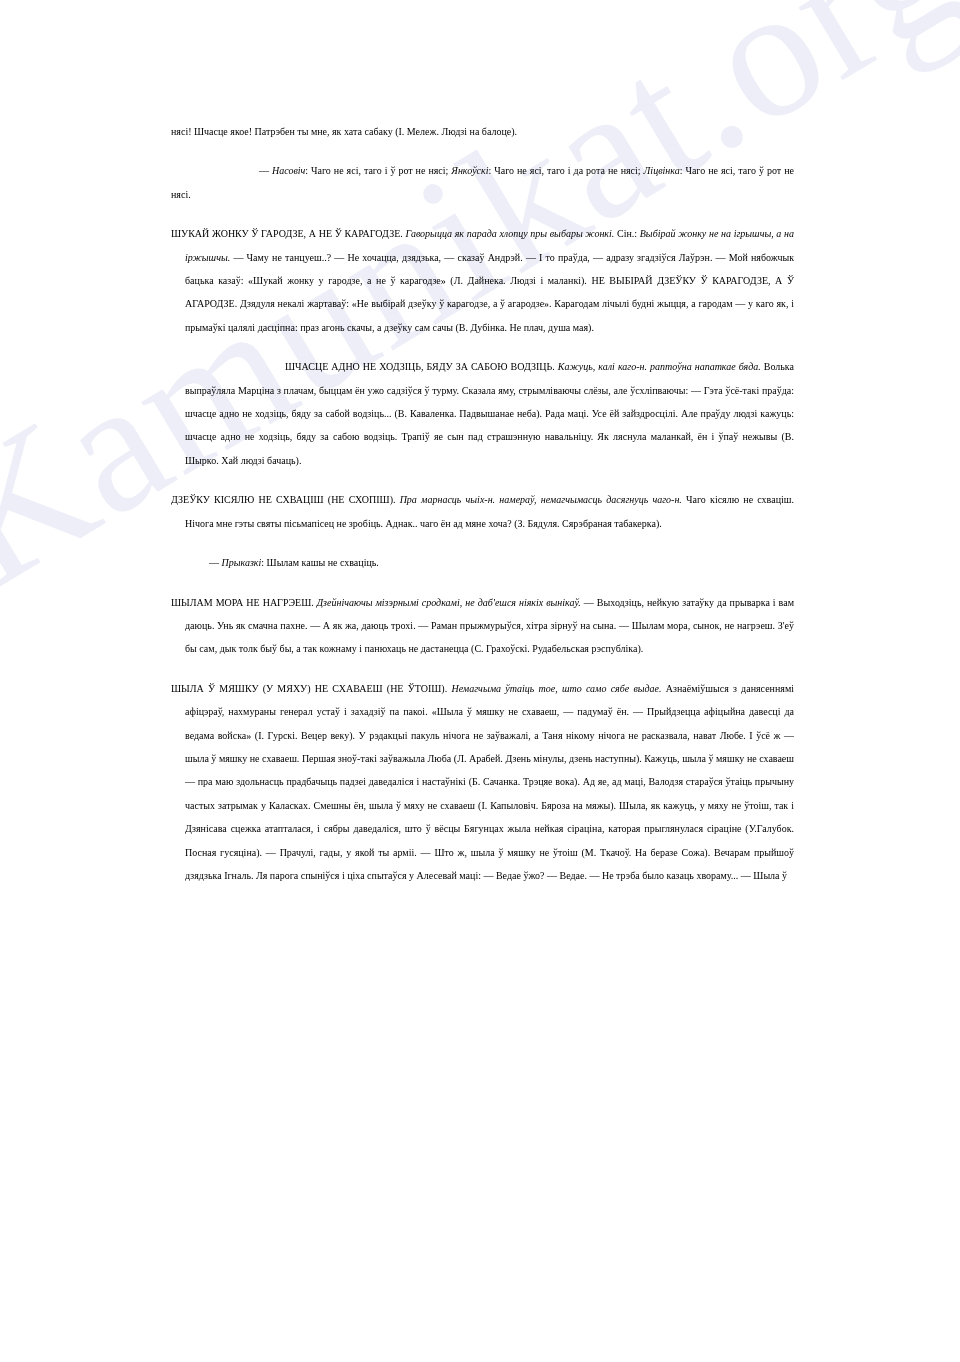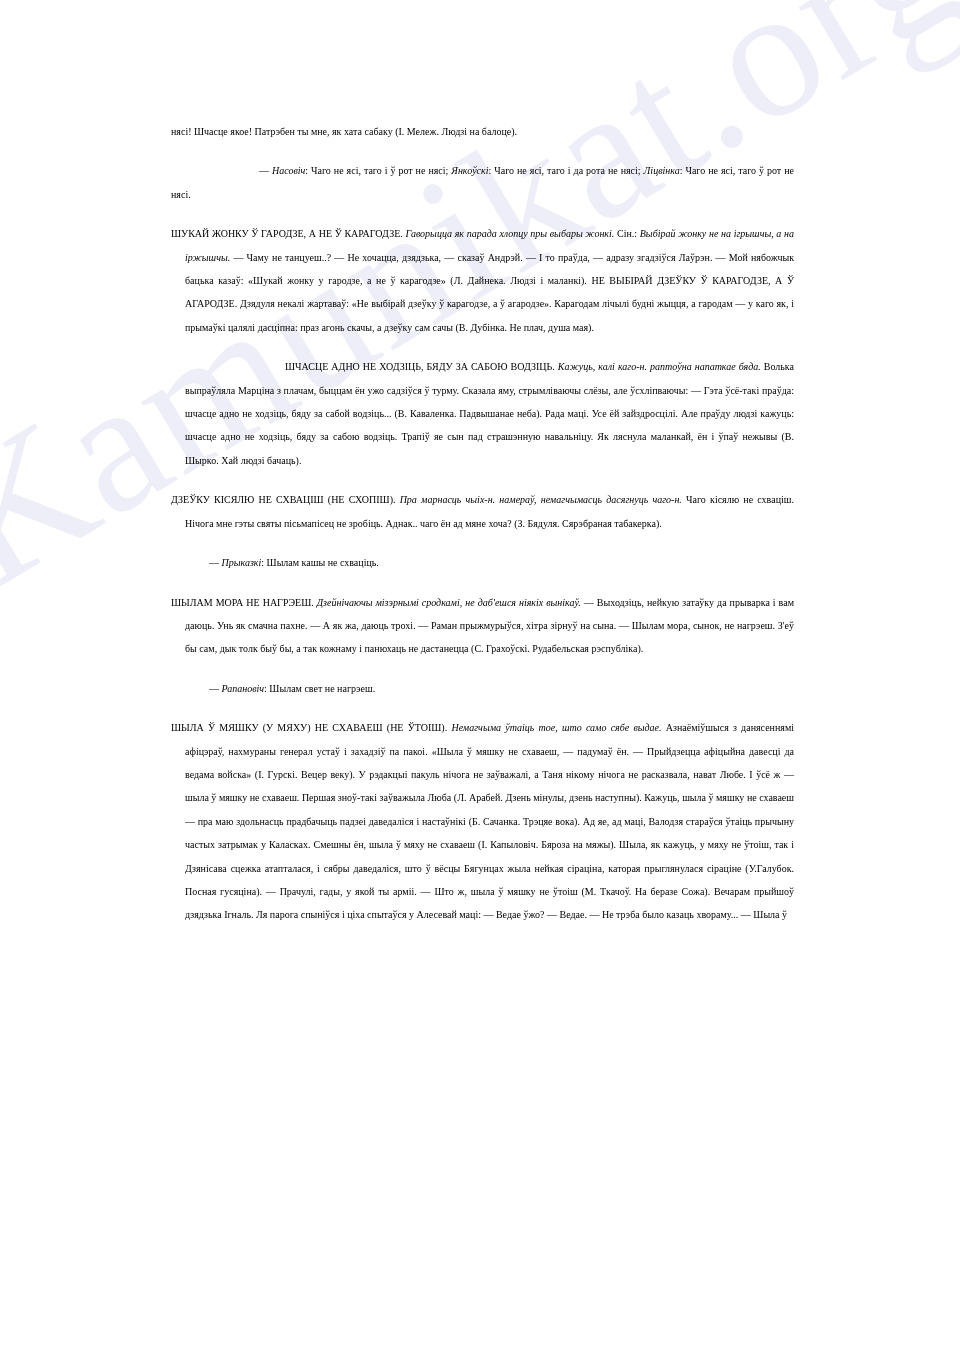--- a/index.html
+++ b/index.html
@@ -110,20 +110,19 @@
 
 
     <p class="block entry-indent"><span class="caps">ШЧАСЦЕ АДНО НЕ ХОДЗІЦЬ, БЯДУ ЗА САБОЮ ВОДЗІЦЬ.</span><span class="it"> Кажуць, калі каго-н. раптоўна напаткае бяда.</span><span> Волька выпраўляла Марціна з плачам, быццам ён ужо садзіўся ў турму. Сказала яму, стрымліваючы слёзы, але ўсхліпваючы: — Гэта ўсё-такі праўда: шчасце адно не ходзіць, бяду за сабой водзіць... (В. Каваленка. Падвышанае неба). Рада маці. Усе ёй зайздросцілі. Але праўду людзі кажуць: шчасце адно не ходзіць, бяду за сабою водзіць. Трапіў яе сын пад страшэнную навальніцу. Як ляснула маланкай, ён і ўпаў нежывы (В. Шырко. Хай людзі бачаць).</span></p>
 
     <p class="block entry"><span class="caps">ДЗЕЎКУ КІСЯЛЮ НЕ СХВАЦІШ (НЕ СХОПІШ).</span><span class="it"> Пра марнасць чыіх-н. намераў, немагчымасць дасягнуць чаго-н.</span><span> Чаго кісялю не схваціш. Нічога мне гэты святы пісьмапісец не зробіць. Аднак.. чаго ён ад мяне хоча? (З. Бядуля. Сярэбраная табакерка).</span></p>
 
     <p class="block ref"><span>—</span> <span class="it">Прыказкі</span><span>: Шылам кашы не схваціць.</span></p>
 
     <p class="block entry"><span class="caps">ШЫЛАМ МОРА НЕ НАГРЭЕШ.</span><span class="it"> Дзейнічаючы мізэрнымі сродкамі, не даб'ешся ніякіх вынікаў.</span><span> — Выходзіць, нейкую затаўку да прыварка і вам даюць. Унь як смачна пахне. — А як жа, даюць трохі. — Раман прыжмурыўся, хітра зірнуў на сына. — Шылам мора, сынок, не нагрэеш. З'еў бы сам, дык толк быў бы, а так кожнаму і панюхаць не дастанецца (С. Грахоўскі. Рудабельская рэспубліка).</span></p>
 
-    <p class="block ref"><span>—</span> <span class="it">Рапановіч</span><span>: Шылам свет не нагрэеш.</span></p>
 
     <p class="block entry"><span class="caps">ШЫЛА Ў МЯШКУ (У МЯХУ) НЕ СХАВАЕШ (НЕ ЎТОІШ).</span><span class="it"> Немагчыма ўтаіць тое, што само сябе выдае.</span><span> Азнаёміўшыся з данясеннямі афіцэраў, нахмураны генерал устаў і захадзіў па пакоі. «Шыла ў мяшку не схаваеш, — падумаў ён. — Прыйдзецца афіцыйна давесці да ведама войска» (І. Гурскі. Вецер веку). У рэдакцыі пакуль нічога не заўважалі, а Таня нікому нічога не расказвала, нават Любе. І ўсё ж — шыла ў мяшку не схаваеш. Першая зноў-такі заўважыла Люба (Л. Арабей. Дзень мінулы, дзень наступны). Кажуць, шыла ў мяшку не схаваеш — пра маю здольнасць прадбачыць падзеі даведаліся і настаўнікі (Б. Сачанка. Трэцяе вока). Ад яе, ад маці, Валодзя стараўся ўтаіць прычыну частых затрымак у Каласках. Смешны ён, шыла ў мяху не схаваеш (І. Капыловіч. Бяроза на мяжы). Шыла, як кажуць, у мяху не ўтоіш, так і Дзянісава сцежка атапталася, і сябры даведаліся, што ў вёсцы Бягунцах жыла нейкая сіраціна, каторая прыглянулася сіраціне (У.Галубок. Посная гусяціна). — Прачулі, гады, у якой ты арміі. — Што ж, шыла ў мяшку не ўтоіш (М. Ткачоў. На беразе Сожа). Вечарам прыйшоў дзядзька Ігналь. Ля парога спыніўся і ціха спытаўся у Алесевай маці: — Ведае ўжо? — Ведае. — Не трэба было казаць хвораму... — Шыла ў</span></p>
 
   </div>
 
 
 </div>
 
 </body></html>

